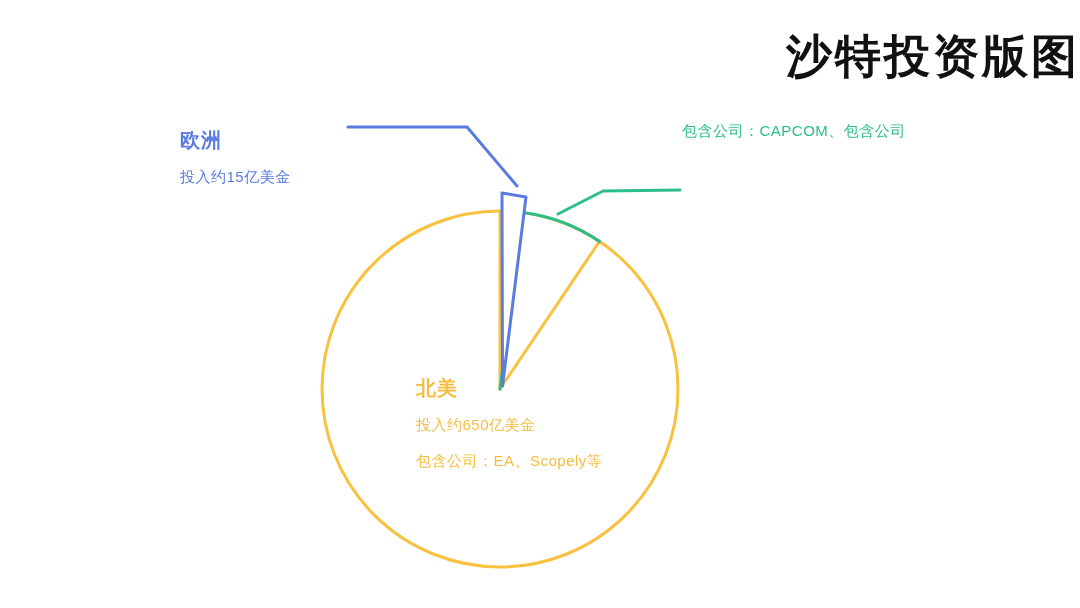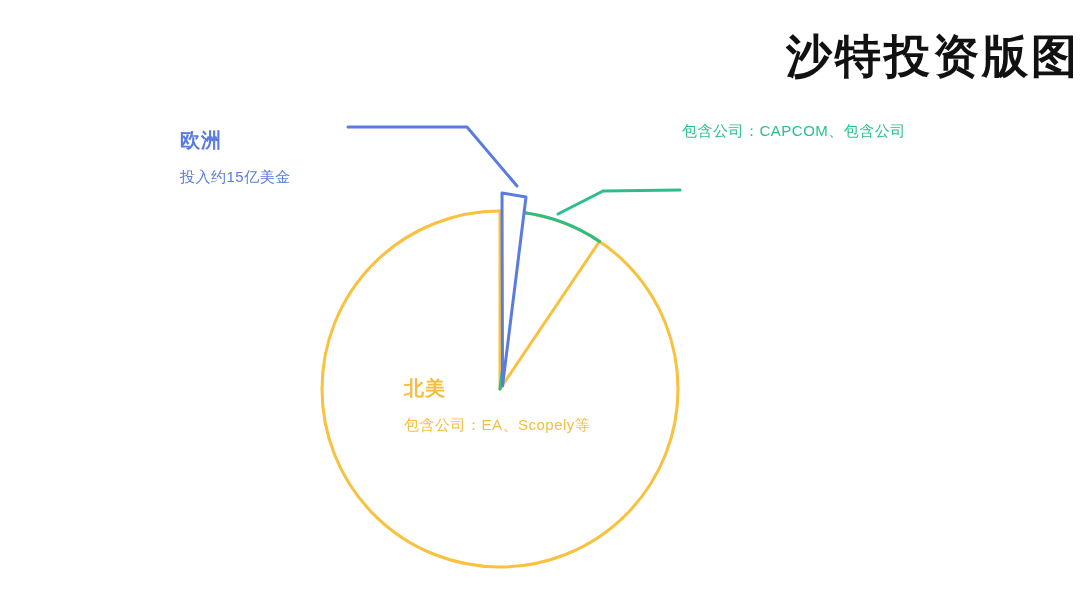--- a/index.html
+++ b/index.html
@@ -20,21 +20,21 @@
   .pie-svg{position:absolute;top:0;left:0;}
   .label-block{position:absolute;}
   .label-heading{font-size:20px;font-weight:700;letter-spacing:1px;line-height:24px;}
   .label-line{font-size:15px;font-weight:400;letter-spacing:0.5px;line-height:22px;margin-top:14px;}
   .asia-gap{margin-top:23px;}
   .europe-text{color:#5A7BE0;}
   .asia-text{color:#2BBE8C;}
   .na-text{color:#F5BD3F;}
   .block-europe{left:180px;top:128px;}
   .block-asia{left:682px;top:106px;}
-  .block-na{left:404px;top:376px;}
+  .block-na{left:416px;top:376px;}
 </style>
 </head>
 <body>
 
 <div class="canvas">
 
   <div class="chart-title">沙特投资版图</div>
 
   <svg class="pie-svg" width="1080" height="608" viewBox="0 0 1080 608">
 
@@ -57,16 +57,17 @@
     <div class="label-heading">欧洲</div>
     <div class="label-line">投入约15亿美金</div>
   </div>
 
   <div class="label-block block-asia asia-text">
     <div class="label-line">包含公司：CAPCOM、包含公司</div>
   </div>
 
   <div class="label-block block-na na-text">
     <div class="label-heading">北美</div>
+    <div class="label-line">投入约650亿美金</div>
     <div class="label-line">包含公司：EA、Scopely等</div>
   </div>
 
 </div>
 
 </body></html>

